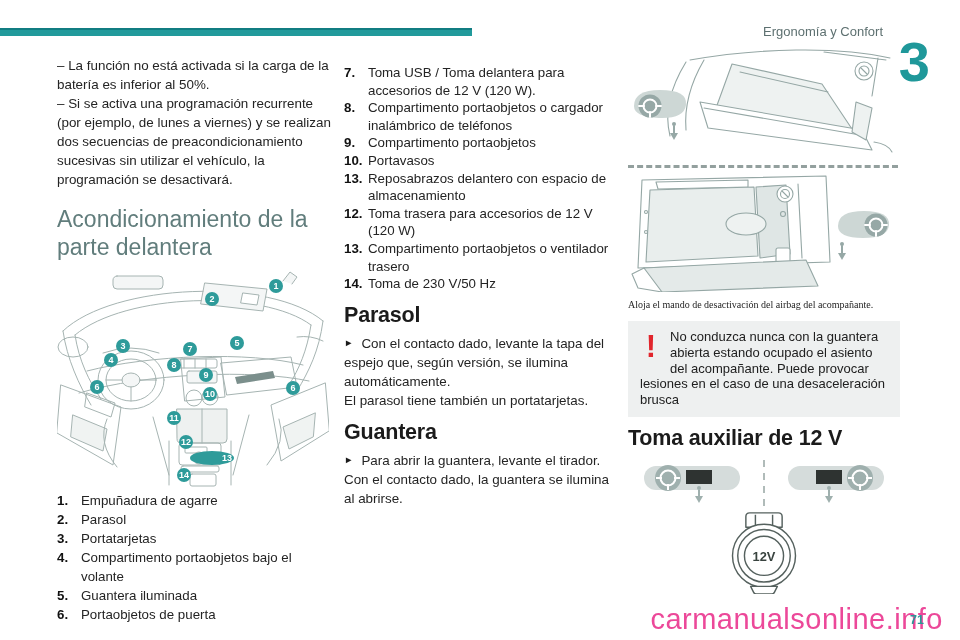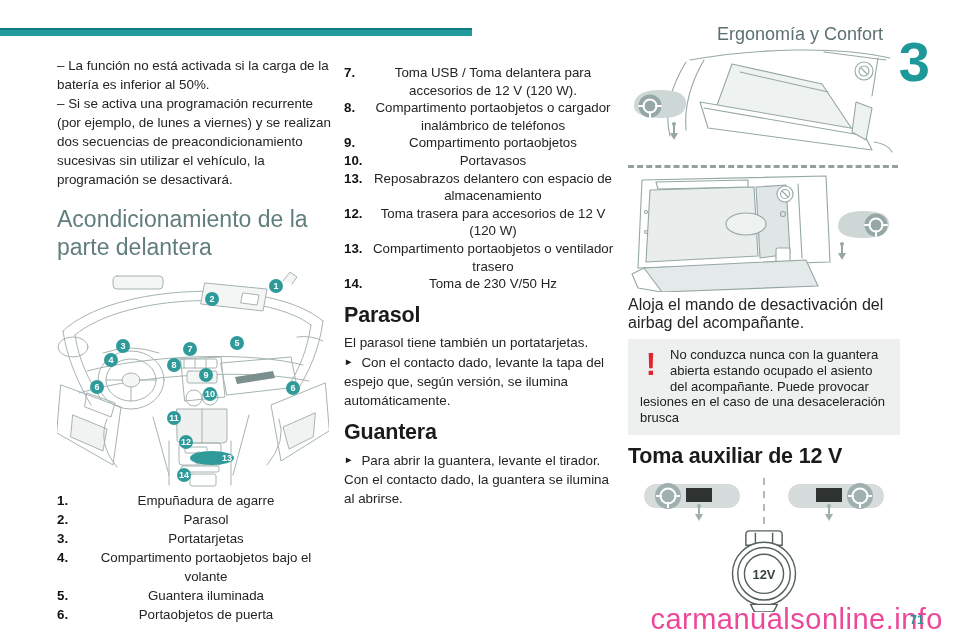--- a/index.html
+++ b/index.html
@@ -1,44 +1,44 @@
 <!DOCTYPE html>
 <html><head>
 <meta charset="utf-8">
 <style>
   html,body{margin:0;padding:0;background:#fff;}
   .page{position:relative;width:960px;height:640px;background:#ffffff;overflow:hidden;
         font-family:"Liberation Sans",sans-serif;color:#242424;}
   
   .top-bar{position:absolute;left:0;top:28px;width:472px;height:6px;background:#219a9b;border-top:2px solid #117d82;}
-  .running-header{position:absolute;top:24px;right:77px;font-size:18px;color:#5d7070;}
+  .running-header{position:absolute;top:24px;right:77px;font-size:13px;color:#5d7070;}
   .chapter-num{position:absolute;top:34px;right:30px;font-size:56px;line-height:1;font-weight:700;color:#1f989a;}
   
   .col{position:absolute;top:56px;width:274px;}
   .col-left{left:57px;}
   .col-middle{left:344px;padding-top:4px;}
   .col-right{left:628px;top:44px;width:272px;}
   p.body{margin:0;font-size:13.4px;line-height:19px;}
   .section-title{margin:17px 0 0;font-size:23px;line-height:27.5px;font-weight:400;color:#617d7c;}
   .sub-title{margin:10px 0 6px;font-size:21.5px;line-height:24px;font-weight:700;color:#1b1b1b;letter-spacing:-0.2px;}
   .arrow-bullet{font-size:9.5px;margin-right:8px;vertical-align:2px;color:#1b1b1b;}
   
   .dash-illustration{position:relative;width:272px;height:220px;margin-top:6px;}
   .marker{position:absolute;width:14px;height:14px;border-radius:50%;background:#2e9b9a;color:#fff;
           font-size:9px;font-weight:700;display:flex;align-items:center;justify-content:center;
           transform:translate(-50%,-50%);}
   
   .legend{list-style:none;margin:4px 0 0;padding:0;font-size:13.3px;}
   .legend-row{display:flex;line-height:17.6px;}
   .col-left .legend-row{line-height:19px;}
   .legend-num{width:24px;flex-shrink:0;font-weight:700;color:#111;}
-  .legend-text{flex:1;text-align:center;}
+  .legend-text{flex:1;}
   
   .divider-dashed{height:0;border-top:3px dashed #93a09e;margin:5px 2px 6px 0;}
-  .caption{margin:4px 0 0;font-size:16px;line-height:18px;}
+  .caption{margin:4px 0 0;font-size:10px;line-height:18px;font-family:Liberation Serif, serif;}
   .warning-box{margin-top:7px;background:#eef0f0;padding:8px 12px 9px;font-size:13px;line-height:15.8px;color:#202020;}
   .warning-mark{float:left;width:18px;height:36px;margin:1px 10px 0 2px;color:#e1252c;font-size:31px;font-weight:700;line-height:34px;text-align:center;}
   .socket-svg{display:block;margin:4px auto 0;}
   .strip-svg{display:block;margin:10px auto 0;}
   
   .watermark{position:absolute;right:17px;bottom:4px;font-size:29px;color:#ec4899;letter-spacing:0.5px;z-index:2;}
   .page-num{position:absolute;left:910px;top:613px;font-size:12.5px;font-weight:700;color:#2b9698;z-index:3;}
   svg{display:block;}
 </style>
 </head>
@@ -193,22 +193,22 @@
           <span class="legend-text">Compartimento portaobjetos o ventilador trasero</span>
         </li>
 
         <li class="legend-row">
           <span class="legend-num">14.</span>
           <span class="legend-text">Toma de 230 V/50 Hz</span>
         </li>
       </ol>
 
     <h3 class="sub-title">Parasol</h3>
+    <p class="body"><span class="arrow-bullet">►</span><span>Con el contacto dado, levante la tapa del espejo que, según versión, se ilumina automáticamente.</span></p>
     <p class="body">El parasol tiene también un portatarjetas.</p>
-    <p class="body"><span class="arrow-bullet">►</span><span>Con el contacto dado, levante la tapa del espejo que, según versión, se ilumina automáticamente.</span></p>
 
     <h3 class="sub-title">Guantera</h3>
     <p class="body"><span class="arrow-bullet">►</span><span>Para abrir la guantera, levante el tirador.</span></p>
     <p class="body">Con el contacto dado, la guantera se ilumina al abrirse.</p>
   </div>
 
   <div class="col col-right">
 
     <svg viewBox="0 0 272 116" width="272" height="116">
       <g stroke="#95a7a5" fill="none" stroke-width="1.1" stroke-linejoin="round" stroke-linecap="round">

